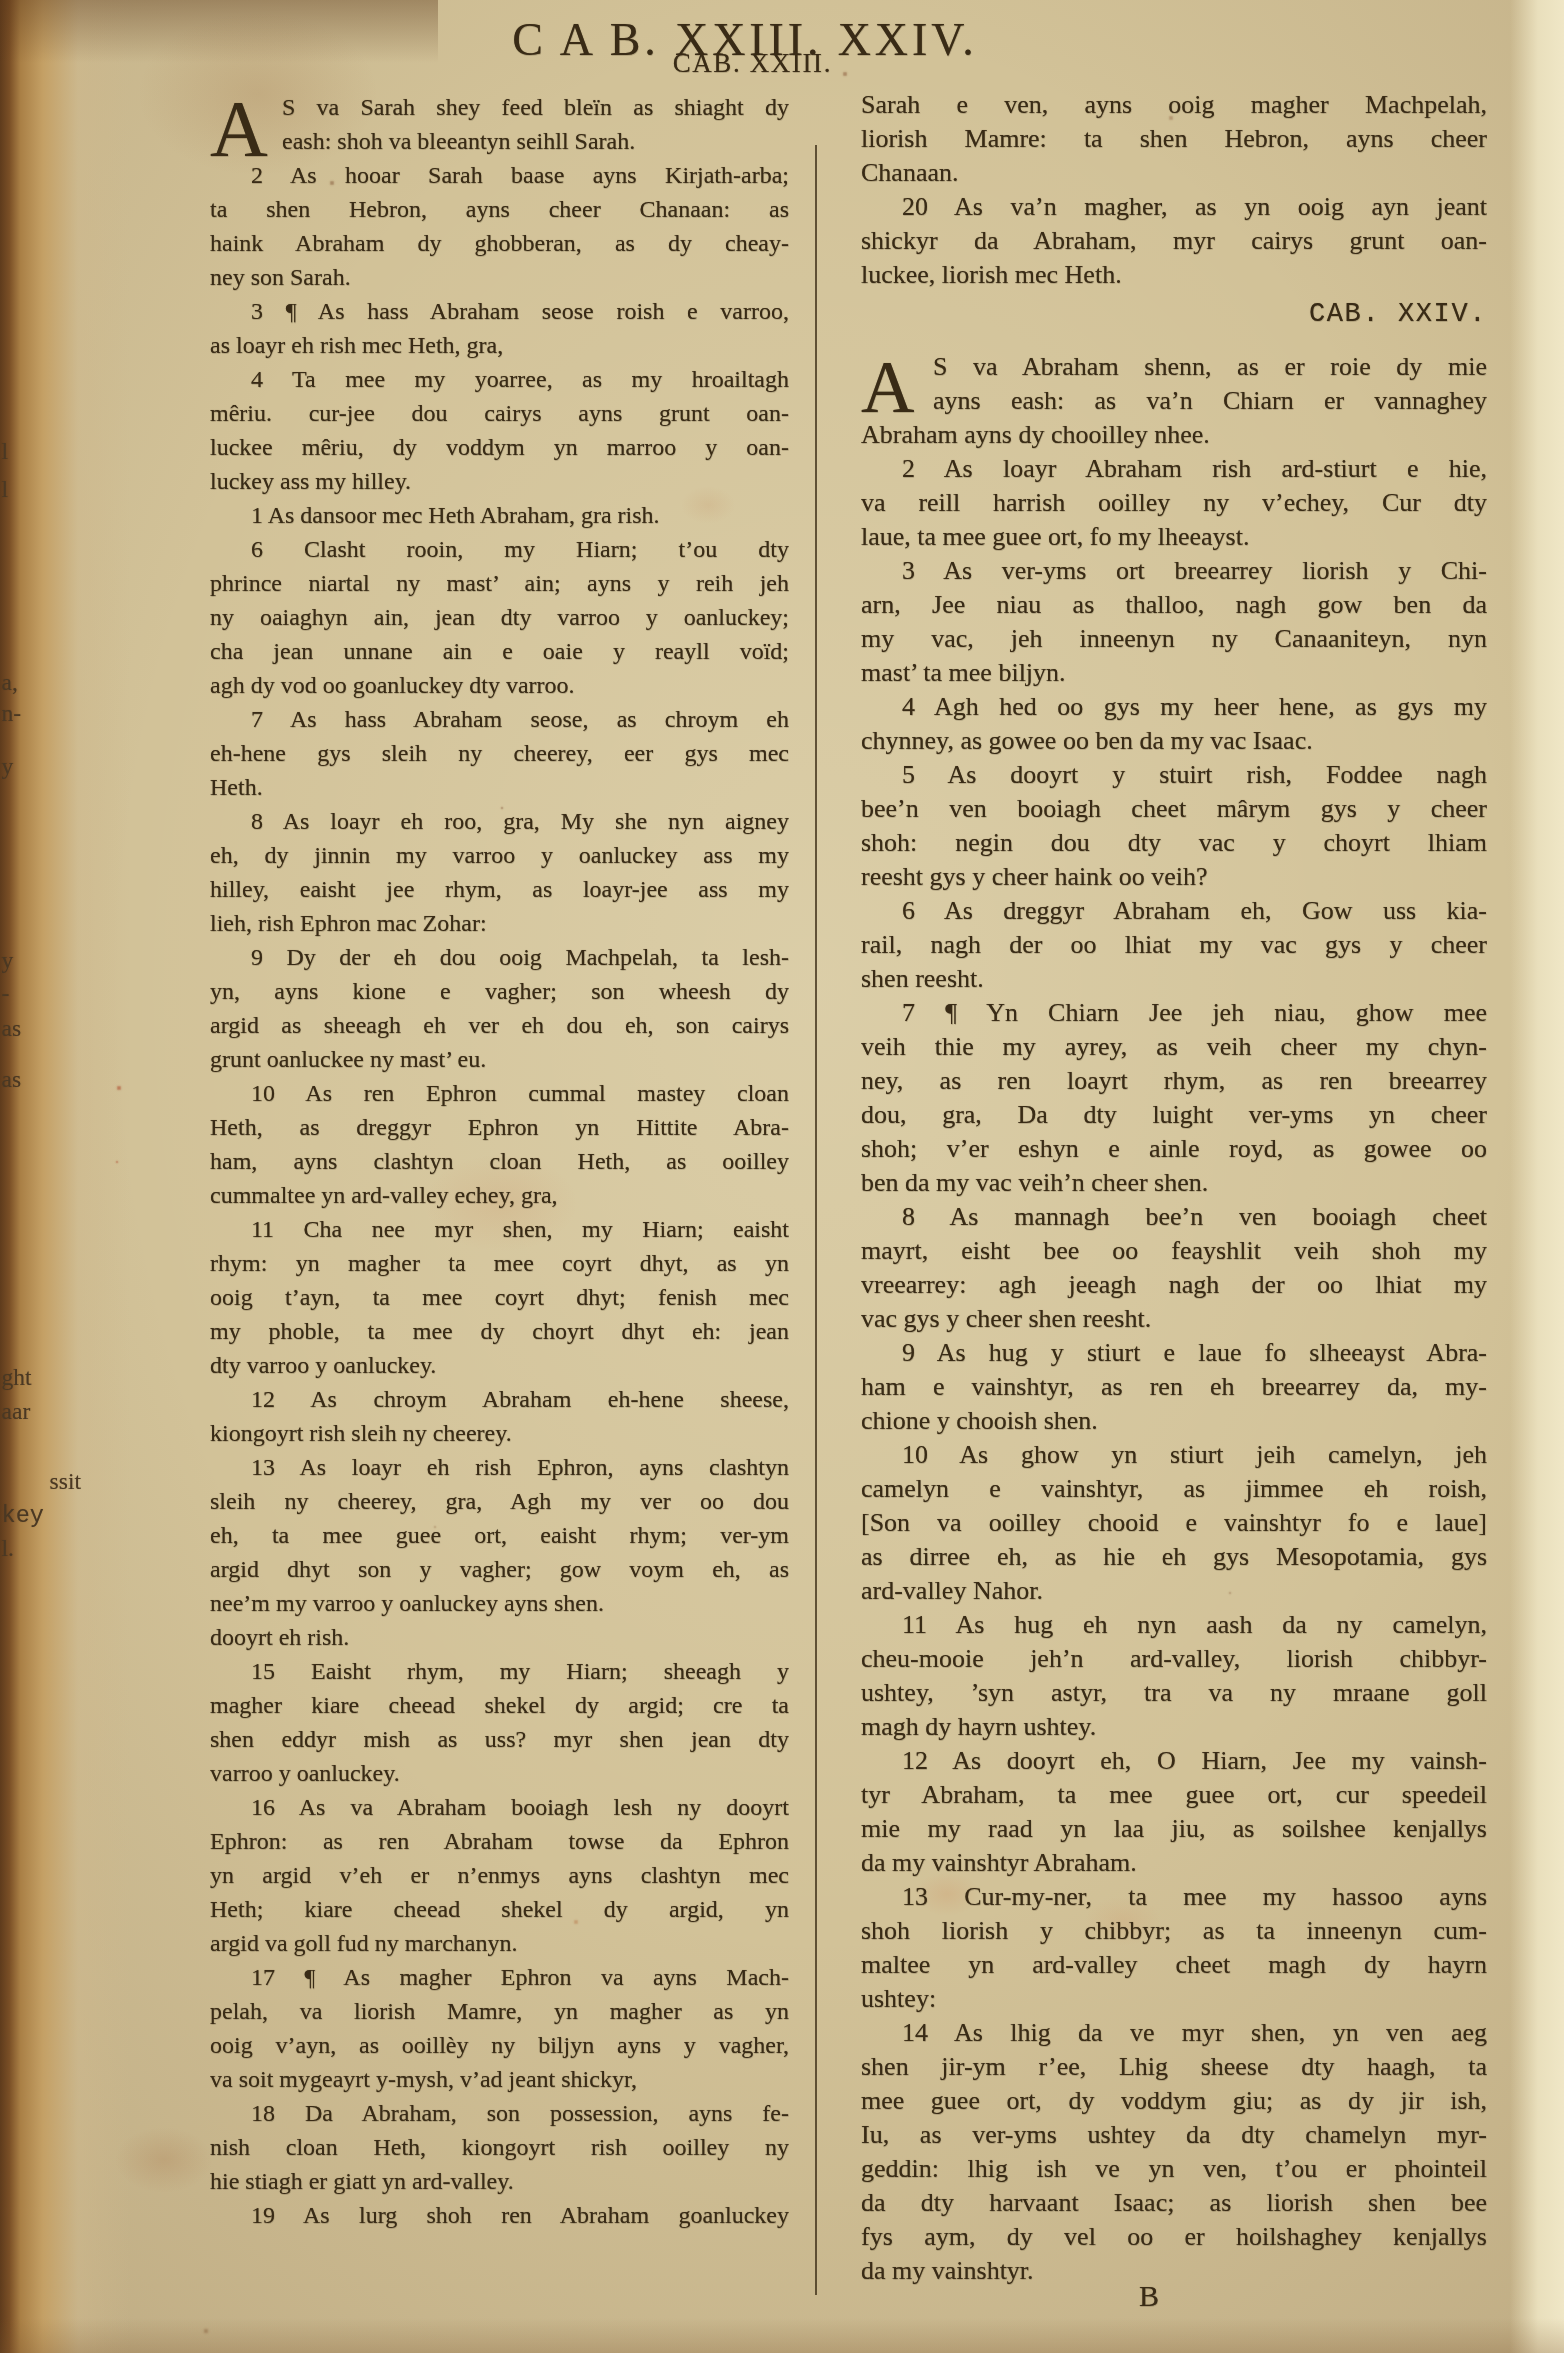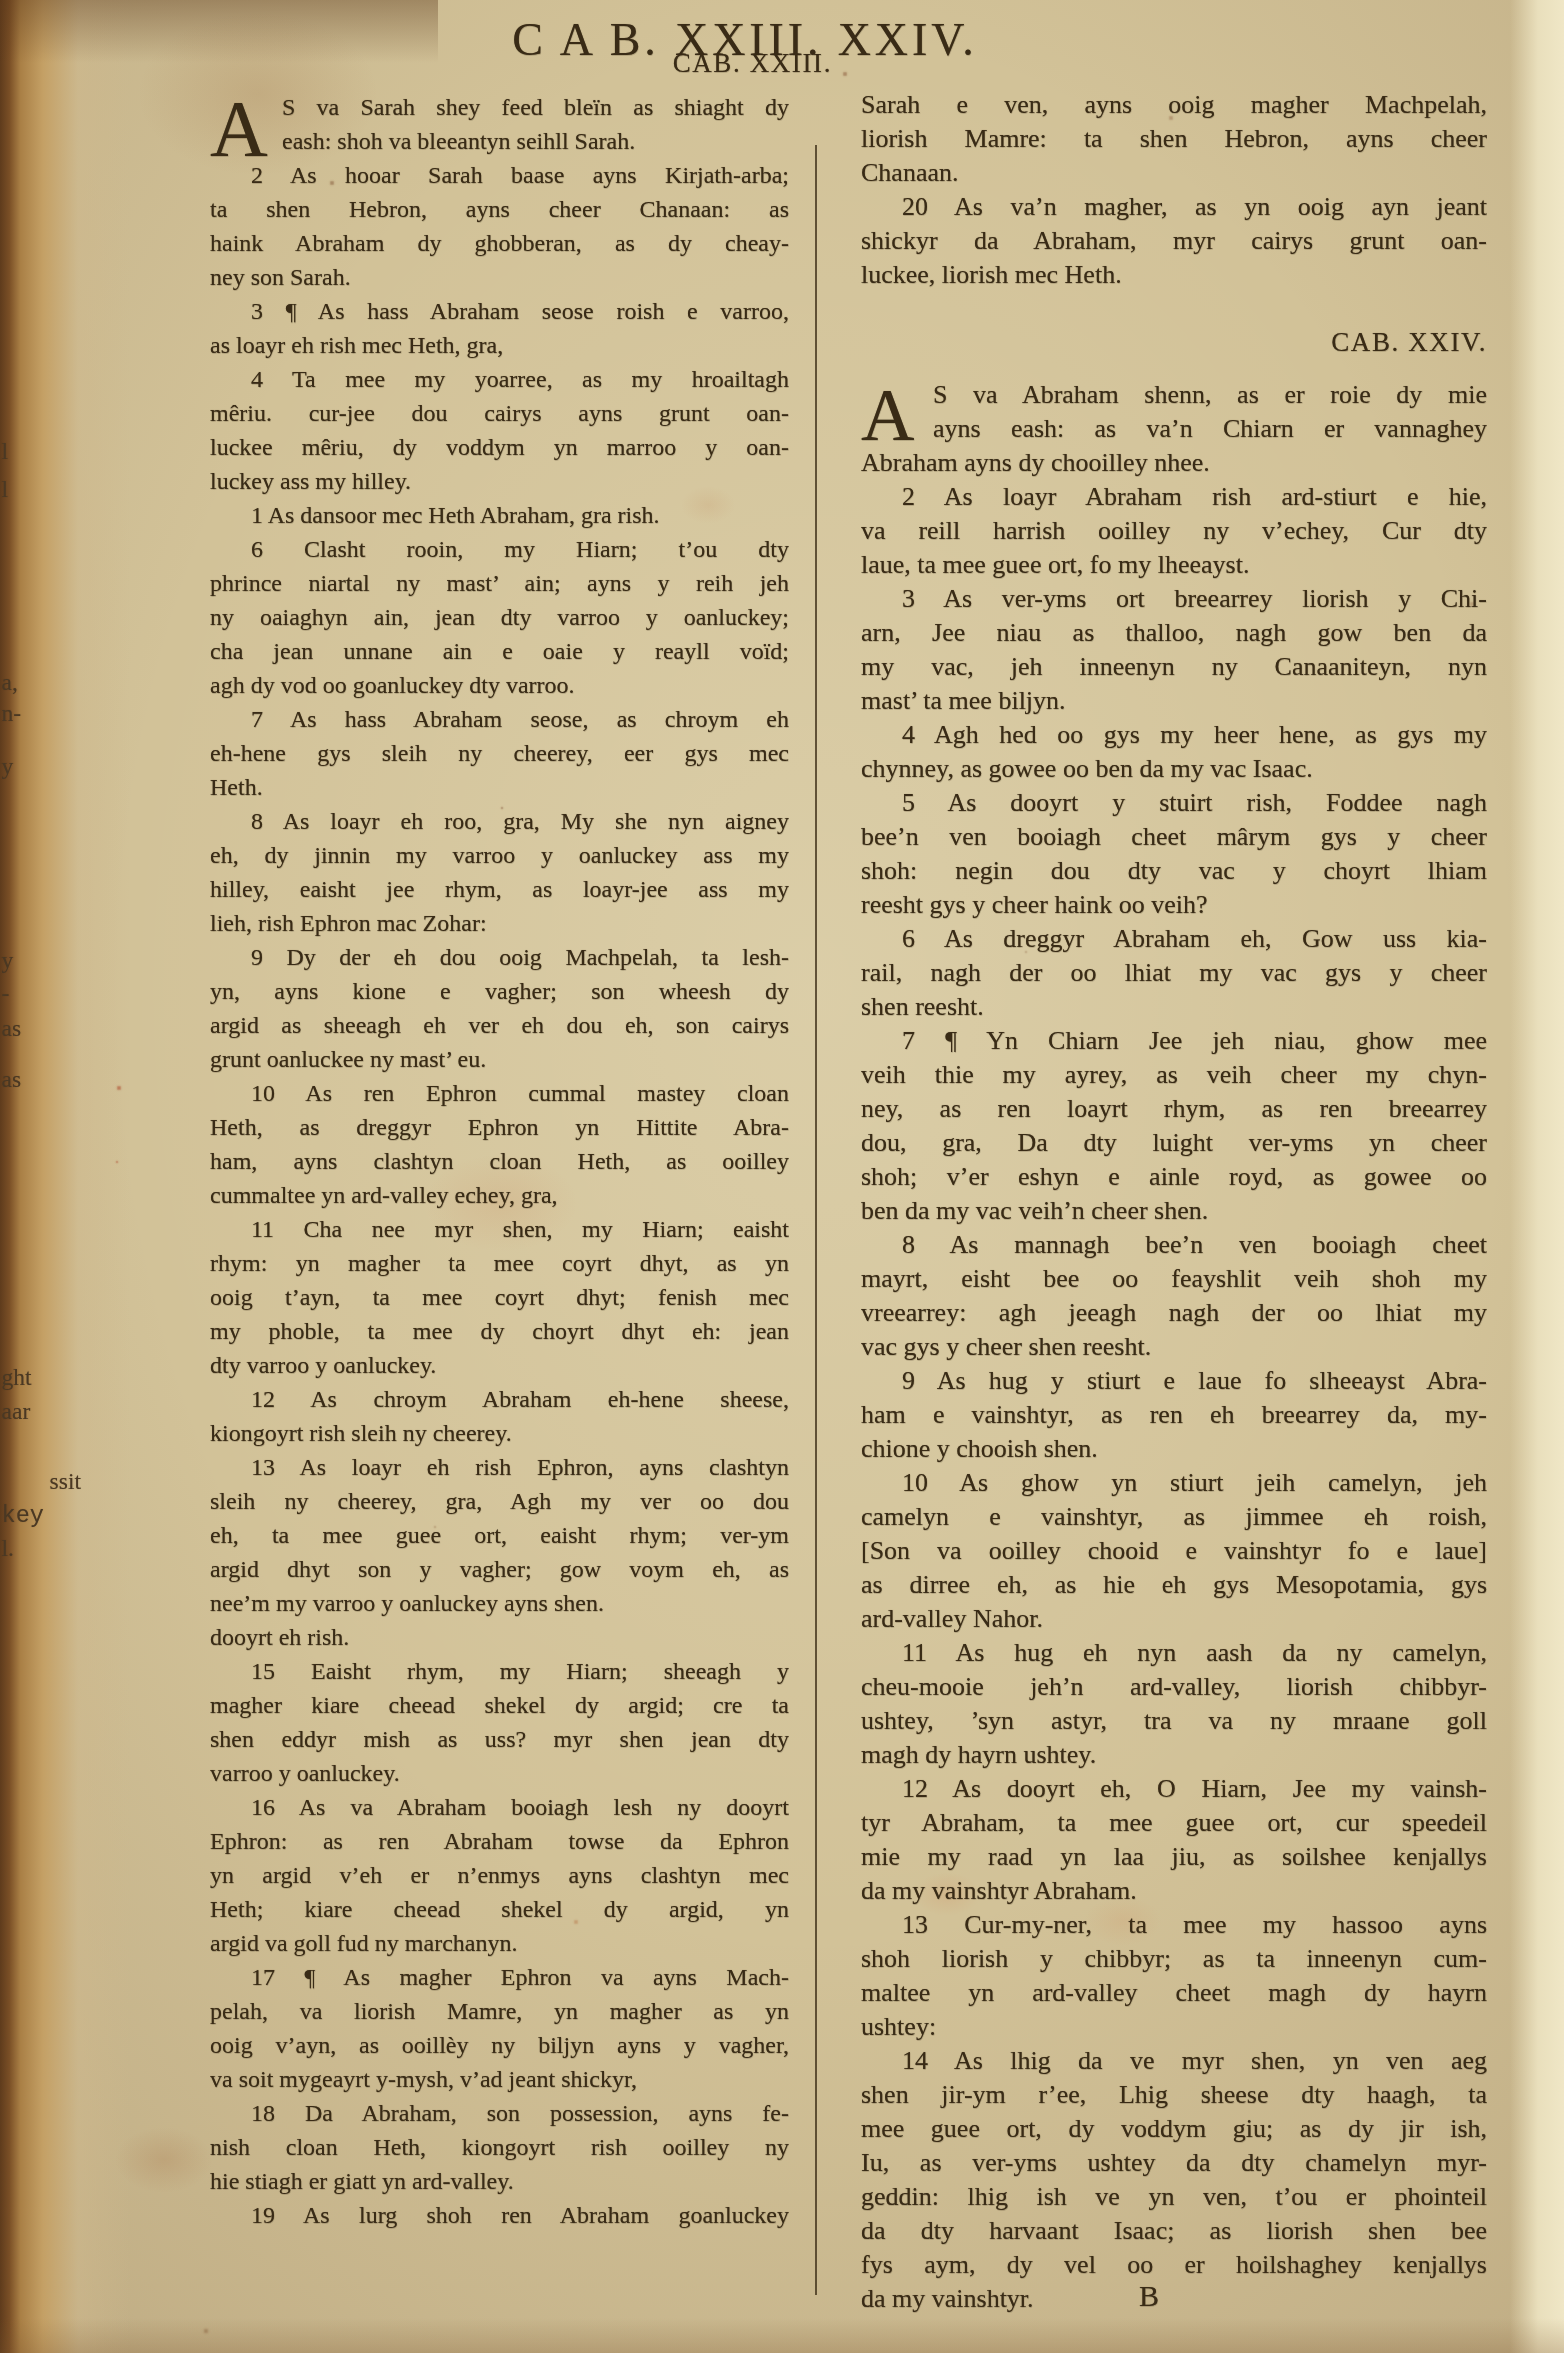--- a/index.html
+++ b/index.html
@@ -40,21 +40,21 @@
   .col{position:absolute;}
   .col-left{left:210px;top:44px;width:579px;font-size:24px;--lh:34px;}
   .col-right{left:861px;top:88px;width:626px;font-size:26px;--lh:34px;}
   .line{height:var(--lh);line-height:var(--lh);overflow:hidden;
     text-align:justify;text-align-last:justify;}
   .line.end{text-align-last:left;}
   .line.indent{text-indent:41px;}
   .line.cap-indent{padding-left:72px;}
   .chap-heading{text-align:right;font-size:27px;height:38px;line-height:38px;letter-spacing:1.6px;}
   .col-left .chap-heading{margin:0 0 7.8px;transform:translateX(43px);}
-  .col-right .chap-heading{margin:31px 0 17px;}
+  .col-right .chap-heading{margin:3px 0 17px;font-family:Liberation Mono, monospace;}
   .verse-block{position:relative;}
   .dropcap{position:absolute;left:0;top:3.1px;font-size:80px;line-height:72px;}
   .col-right .dropcap{font-size:74px;line-height:69px;}
   .column-rule{position:absolute;left:815px;top:145px;width:2.3px;height:2150px;
     background:linear-gradient(180deg,rgba(63,47,24,0.55),#3f2f18 8%,#463categorya 50%,#3f2f18 92%,rgba(63,47,24,0.5));
     background-color:#3f2f18;opacity:0.78;}
   .signature-mark{position:absolute;left:1139px;top:2279px;font-size:30px;}
   .gutter-fragment{position:absolute;left:1.6px;font-size:23.5px;color:#4a3823;
     text-shadow:0 0 0.8px rgba(74,56,35,0.5);}
 </style>

